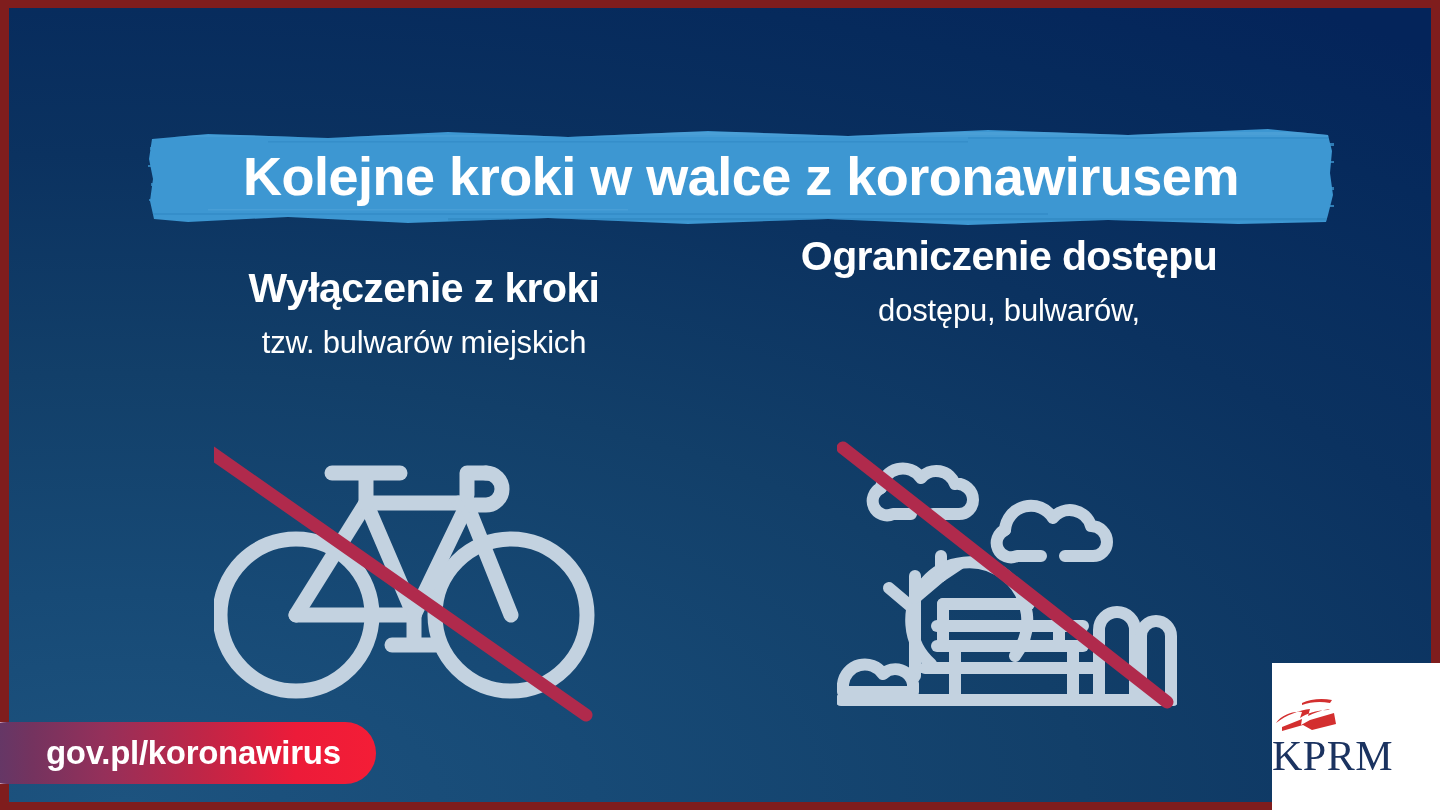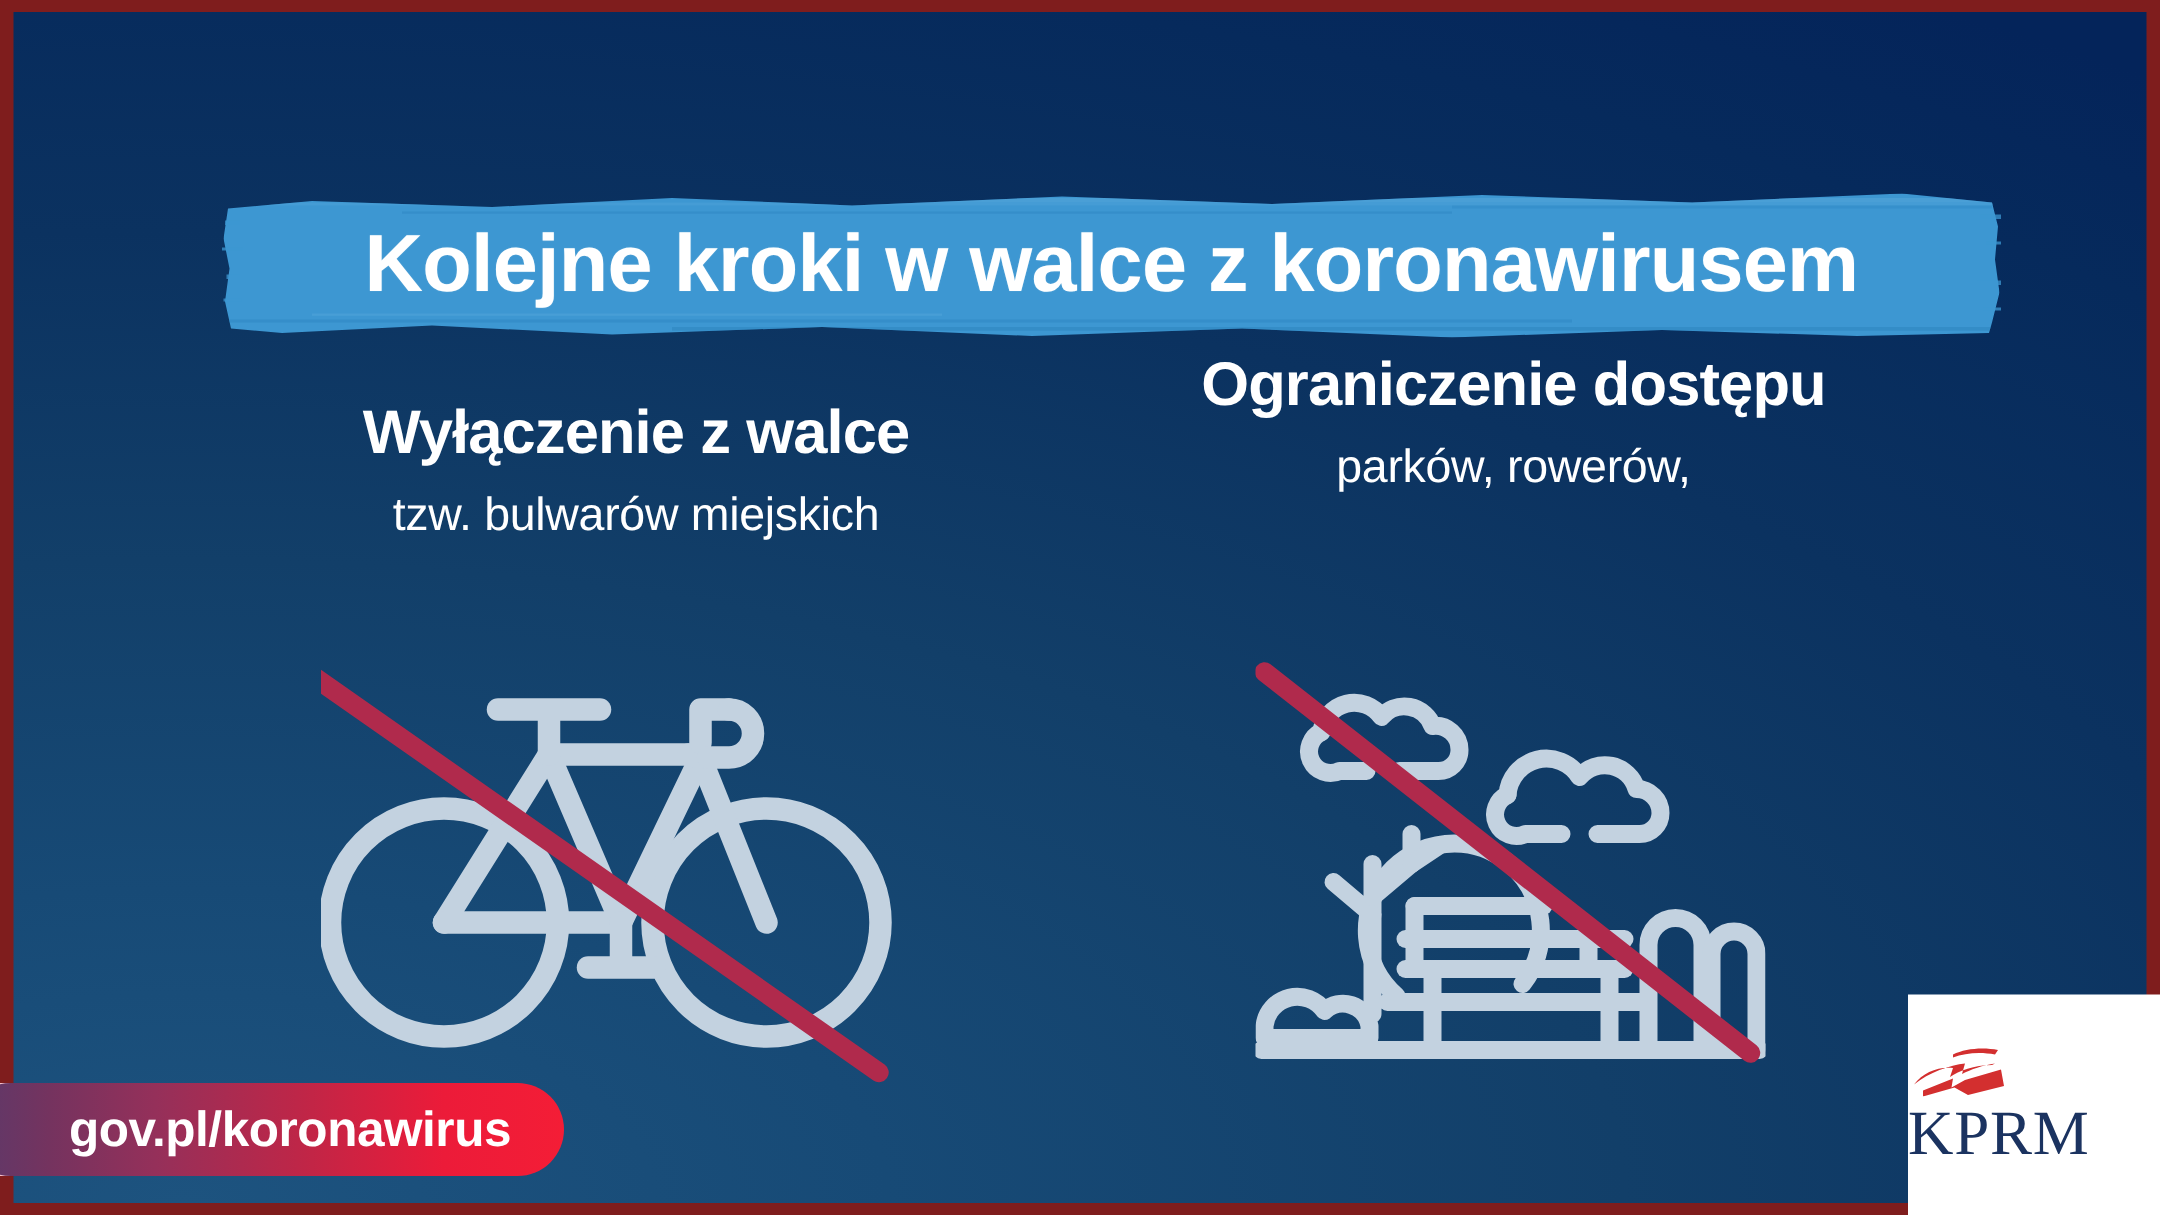--- a/index.html
+++ b/index.html
@@ -165,30 +165,30 @@
           <rect x="1172" y="18" width="14" height="3"></rect>
           <rect x="1176" y="36" width="10" height="2"></rect>
           <rect x="1170" y="62" width="16" height="3"></rect>
           <rect x="1174" y="80" width="12" height="2"></rect>
         </g>
       </svg>
     </div>
     <div class="banner-title" style="left:139px;top:117px;width:1186px;">Kolejne kroki w walce z koronawirusem</div>
 
     <div class="col col-left">
-      <p class="head">Wyłączenie z walce</p>
+      <p class="head">Wyłączenie z kroki</p>
       <div class="sub">
         <div>tzw. bulwarów miejskich</div>
       </div>
     </div>
 
     <div class="col col-right">
       <p class="head">Ograniczenie dostępu</p>
       <div class="sub">
-        <div>parków, rowerów,</div>
+        <div>dostępu, bulwarów,</div>
       </div>
     </div>
 
     <div class="icon-wrap icon-bike">
       <svg viewBox="0 0 395 295" aria-hidden="true">
         <g fill="none" stroke="#c3d2e0" stroke-width="15" stroke-linecap="round" stroke-linejoin="round">
 
           <circle cx="82" cy="182" r="76"></circle>
 
           <circle cx="297" cy="182" r="76"></circle>

